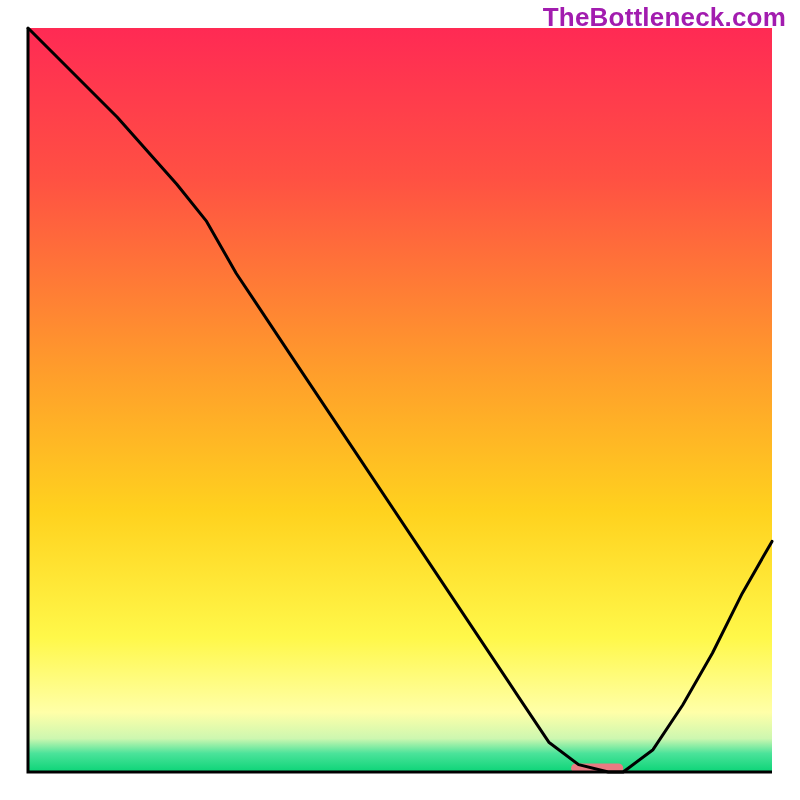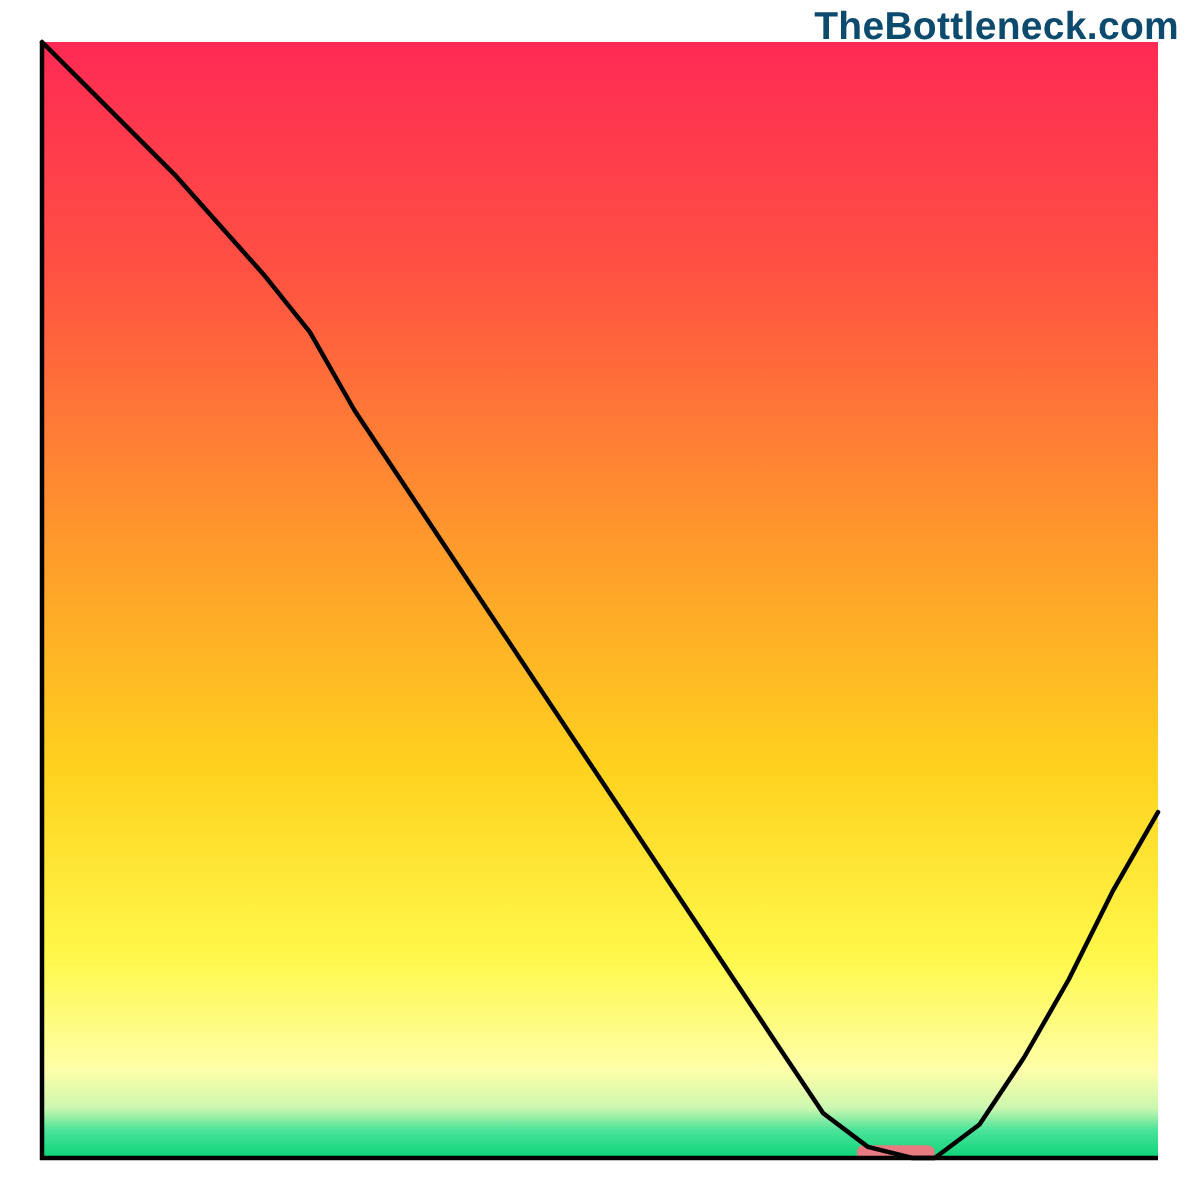--- a/index.html
+++ b/index.html
@@ -14,21 +14,21 @@
     position: relative;
     width: 800px;
     height: 800px;
   }
   .watermark {
     position: absolute;
     top: 2px;
     right: 14px;
     font-size: 26px;
     font-weight: 600;
-    color: #0c4a6e;
+    color: #a21caf;
     letter-spacing: 0.2px;
   }
   svg {
     display: block;
   }
 </style>
 </head>
 <body>
 
 <div class="chart-container">

